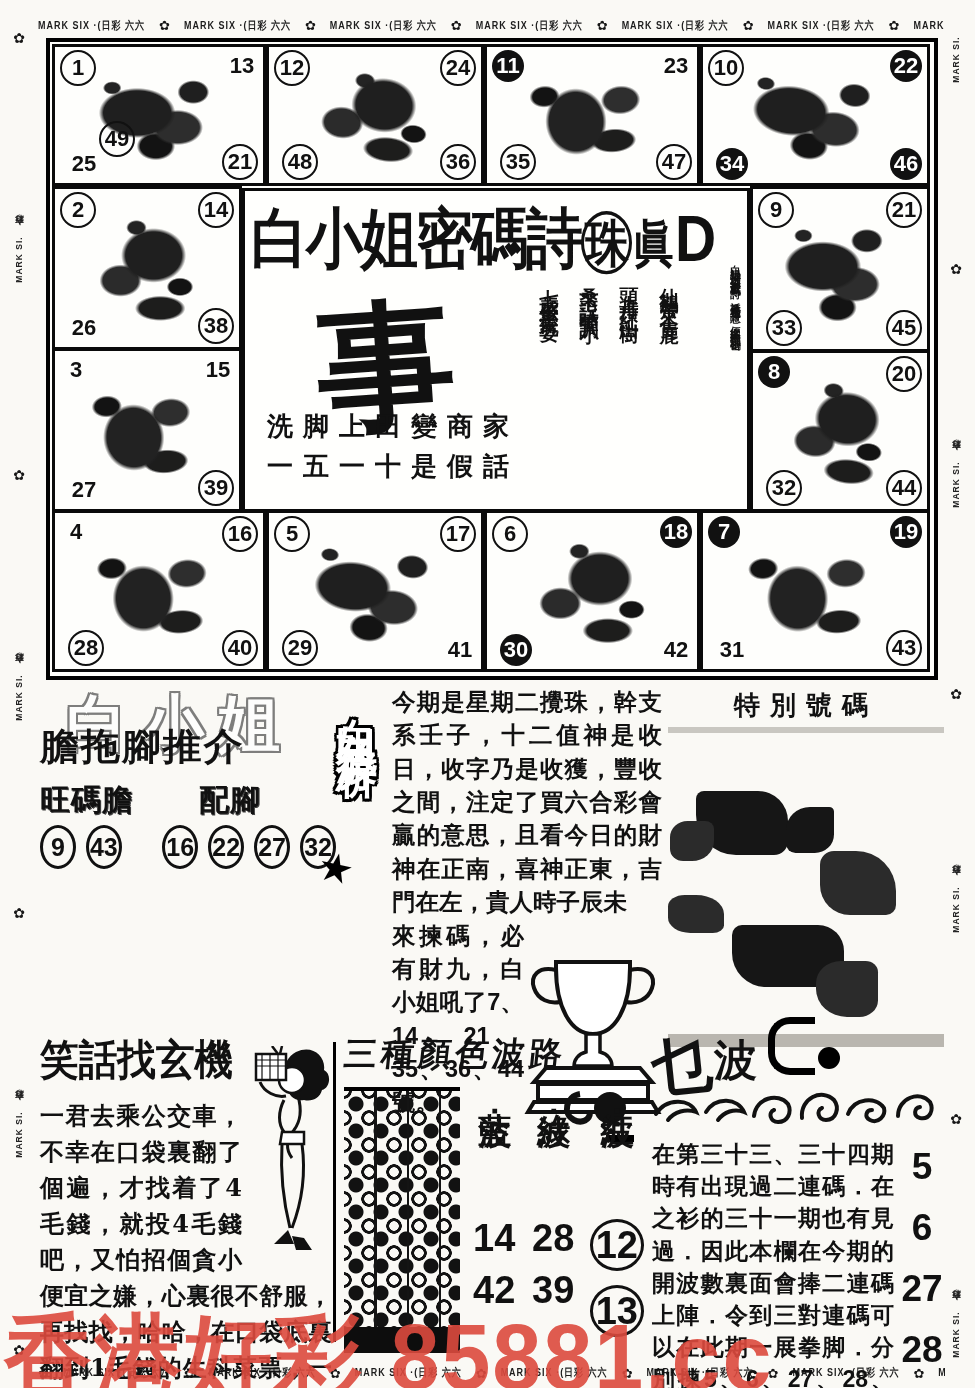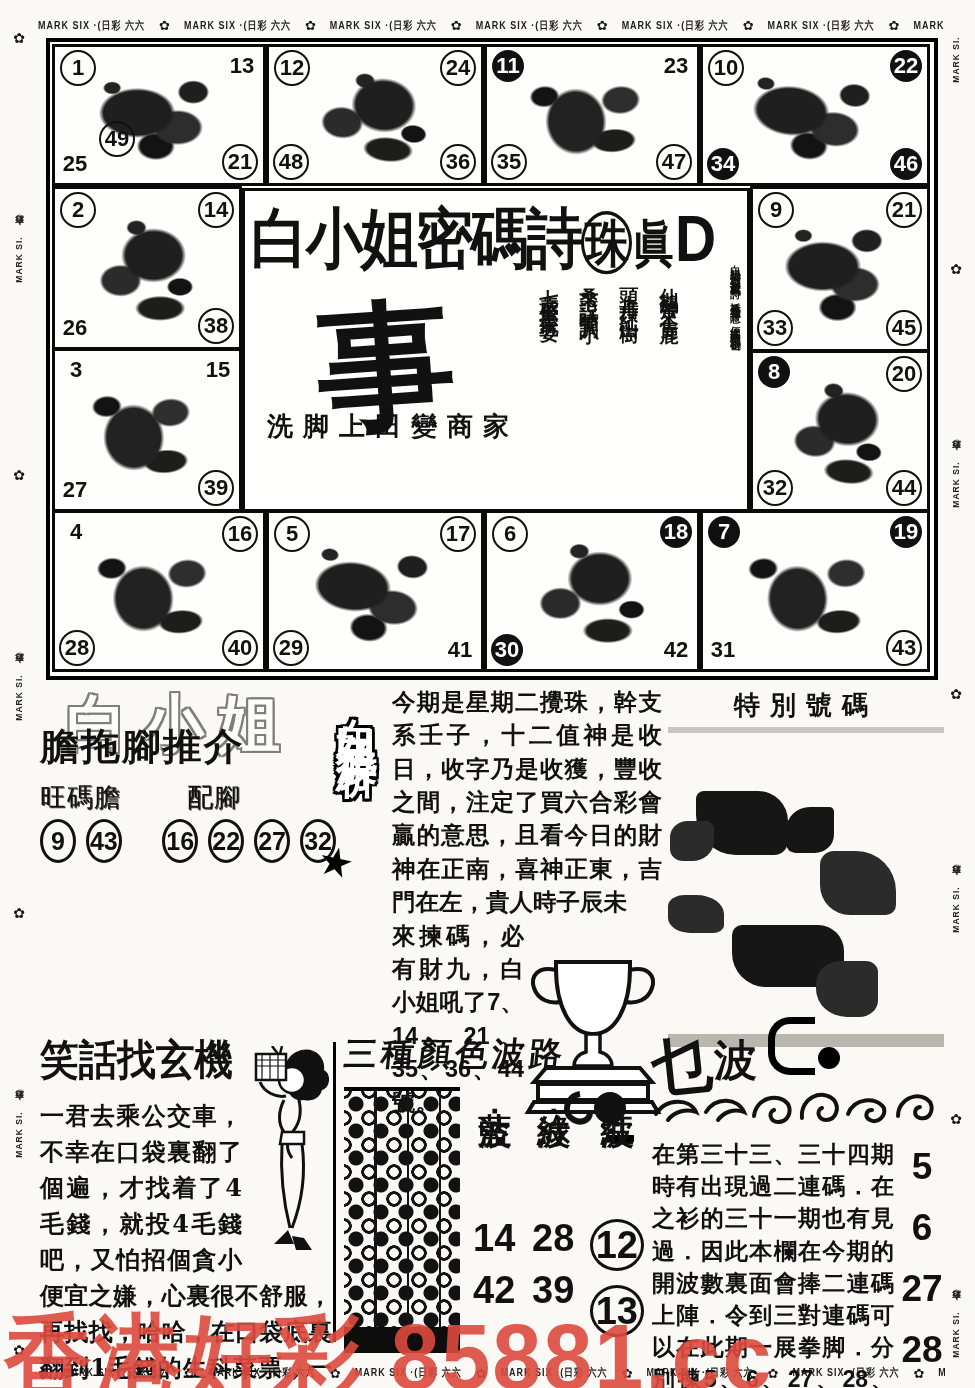--- a/index.html
+++ b/index.html
@@ -15,21 +15,21 @@
   .side-unit{writing-mode:vertical-rl;transform:rotate(180deg);font-size:8.5px;font-weight:bold;
              color:#222;letter-spacing:1px;}
   .side-flower{font-size:14px;color:#161616;}
   
   .main-box{position:absolute;left:46px;top:38px;width:884px;height:634px;border:4px solid #000;background:#fdfdfa;}
   .panel{position:absolute;border:3px solid #0a0a0a;background:#fefefc;}
   .num{position:absolute;width:32px;height:32px;line-height:32px;text-align:center;
        font-weight:bold;font-size:22px;z-index:3;}
   .circ{border:2.5px solid #111;border-radius:50%;}
   .filled{background:#111;color:#fff;border-radius:50%;}
-  .tl{top:3px;left:5px;} .tr{top:3px;right:5px;} .bl{bottom:3px;left:4px;} .br{bottom:3px;right:5px;}
+  .tl{top:3px;left:5px;} .tr{top:3px;right:5px;} .bl{bottom:3px;left:13px;} .br{bottom:3px;right:5px;}
   .extra{bottom:26px;left:44px;}
   .art{position:absolute;inset:16px 26px;background-repeat:no-repeat;opacity:.92;}
   .art-a{background-image:
     radial-gradient(58px 38px at 36% 48%,#0d0d0d 58%,transparent 66%),
     radial-gradient(40px 28px at 62% 62%,#1c1c1c 54%,transparent 63%),
     radial-gradient(24px 18px at 72% 28%,#0d0d0d 55%,transparent 66%),
     radial-gradient(14px 10px at 20% 24%,#111 52%,transparent 66%),
     radial-gradient(30px 22px at 48% 80%,#000 52%,transparent 64%);}
   .art-b{background-image:
     radial-gradient(50px 42px at 55% 40%,#0d0d0d 56%,transparent 65%),
@@ -63,21 +63,21 @@
             font-weight:bold;letter-spacing:10px;white-space:nowrap;}
   
   .recommend{position:absolute;left:40px;top:688px;width:296px;}
   .bg-outline{position:absolute;top:-6px;left:26px;font-size:62px;font-weight:900;letter-spacing:14px;
               color:#fff;text-shadow:-2px -2px 0 #555,2px -2px 0 #555,-2px 2px 0 #555,2px 2px 0 #555,
               0 -2px 0 #555,0 2px 0 #555,-2px 0 0 #555,2px 0 0 #555;opacity:.75;}
   .rec-head{position:relative;font-size:37px;font-weight:900;letter-spacing:2px;margin-top:34px;
             transform:scaleX(1.05);transform-origin:left;}
   .rec-body{font-size:22px;font-weight:600;line-height:1.42;margin-top:6px;text-align:justify;}
   .rec-labels{display:flex;gap:66px;margin-top:8px;}
-  .rec-label{font-size:26px;font-weight:400;letter-spacing:1px;text-shadow:1px 1px 0 #444;}
+  .rec-label{font-size:30px;font-weight:700;letter-spacing:1px;text-shadow:1px 1px 0 #444;}
   .numrow{display:flex;gap:10px;align-items:center;margin-top:4px;}
   .ball{width:38px;height:38px;line-height:38px;border:3px solid #111;border-radius:50%;
         text-align:center;font-size:25px;font-weight:bold;}
   .star{position:absolute;font-size:40px;color:#000;}
   
   .cwave{position:absolute;left:330px;top:686px;width:332px;}
   .cw-title{position:absolute;left:0;top:0;writing-mode:vertical-rl;font-size:41px;font-weight:900;
             letter-spacing:8px;color:#fff;
             text-shadow:-2.5px -2.5px 0 #000,2.5px -2.5px 0 #000,-2.5px 2.5px 0 #000,2.5px 2.5px 0 #000,
             0 -2.5px 0 #000,0 2.5px 0 #000,-2.5px 0 0 #000,2.5px 0 0 #000;}
@@ -287,20 +287,21 @@
       </div>
       <div class="big-char">事</div>
       <div class="poem">
         <span>仙鶴帶來一隻鹿</span>
         <span>頭上丹頂紅山樹</span>
         <span>桑下説話聲調小</span>
         <span>七歲孩童愛玩耍</span>
       </div>
       <div class="poster-note">白小姐特別本欵神童獻碼詩，祇要精選詩意，便從圖中找到密碼。</div>
       <div class="cal-line" style="top:218px;">洗脚上田變商家</div>
+      <div class="cal-line" style="top:258px;">一五一十是假話</div>
     </div>
   </div>
 
   <div class="recommend">
     <div class="bg-outline">白小姐</div>
     <div class="rec-head">膽拖腳推介</div>
     <div class="rec-labels">
       <span class="rec-label">旺碼膽</span>
       <span class="rec-label">配腳</span>
     </div>

